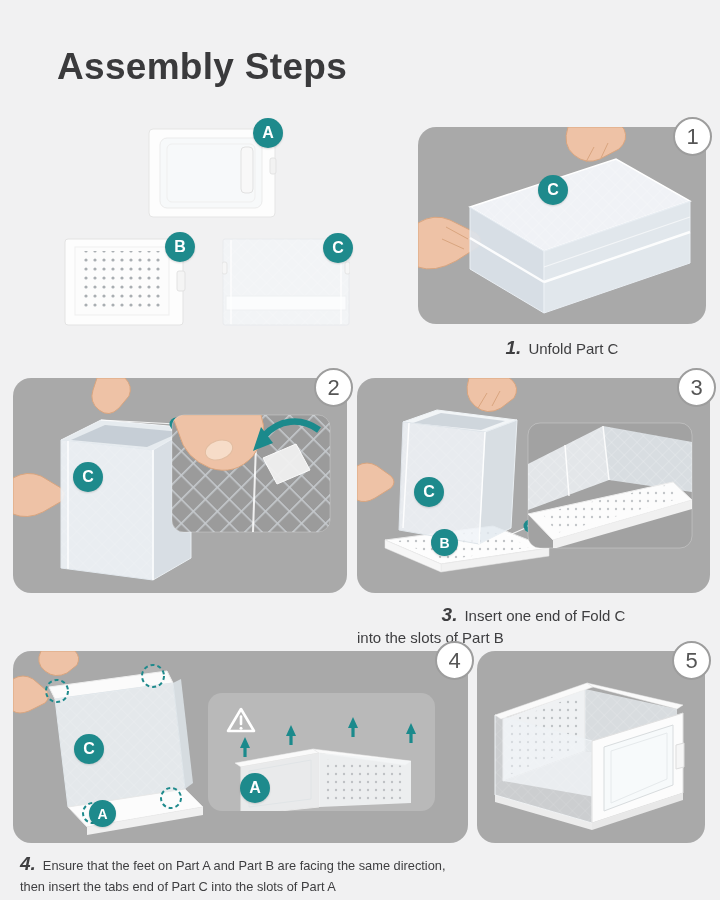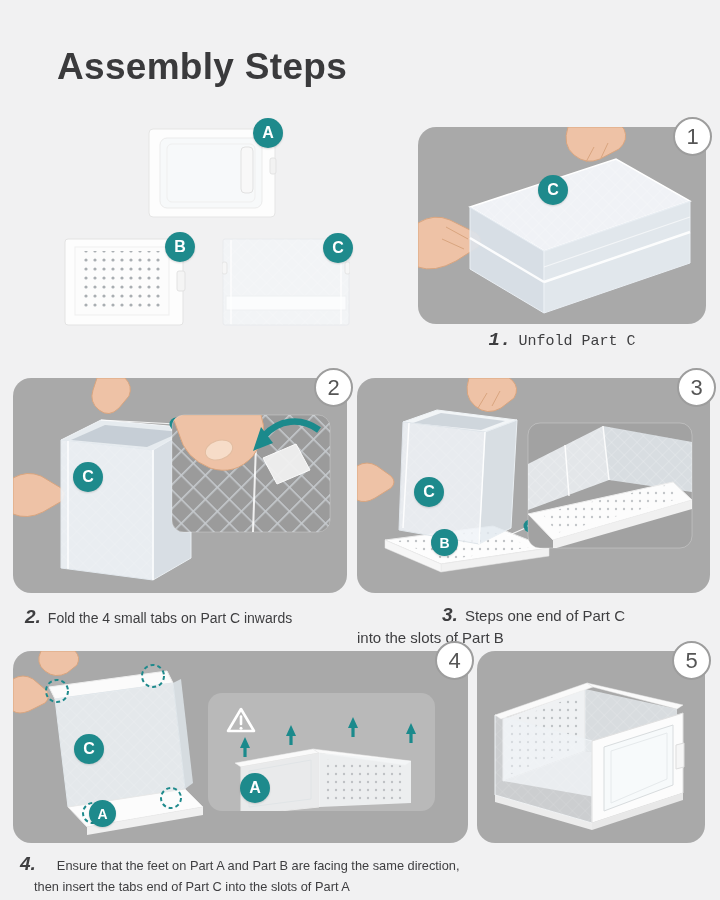--- a/index.html
+++ b/index.html
@@ -31,21 +31,21 @@
     box-shadow:0 1px 2px rgba(0,0,0,.15);
   }
   .badge.small { width:27px; height:27px; font-size:14px; }
 
   .caption { position:absolute; color:#3e3e40; white-space:nowrap; }
   .caption .capnum { font-style:italic; font-weight:700; font-size:19px; margin-right:7px; }
   .caption .captext { font-size:15px; }
   .caption.center { text-align:center; }
   .cap-line2 { text-align:left; font-size:15px; margin-top:3px; }
   #caption-2 .captext { font-size:14px; }
-  #caption-4 .captext, #caption-4 .cap-line2 { font-size:12.8px;margin-left:14px; }
+  #caption-4 .captext, #caption-4 .cap-line2 { font-size:12.8px; }
   #caption-4 .cap-line2 { margin-top:4px; }
   #caption-5 .capnum { margin-right:1px; }
   #caption-5 .captext { font-size:15.5px; }
 
   .partsvg { position:absolute; }
 </style>
 </head>
 <body>
 
 <div id="page">
@@ -108,21 +108,21 @@
       <path d="M52,80 L198,32 L272,74 L126,124 Z" fill="rgba(243,246,250,.95)" stroke="#ffffff" stroke-width="1.5"></path>
       <path d="M52,80 L198,32 L272,74 L126,124 Z" fill="url(#mesh)" opacity=".55"></path>
       <path d="M52,80 L126,124 L126,186 L52,142 Z" fill="rgba(219,227,234,.92)" stroke="#e9eef3" stroke-width="1"></path>
       <path d="M126,124 L272,74 L272,136 L126,186 Z" fill="rgba(230,237,242,.92)" stroke="#e9eef3" stroke-width="1"></path>
       <path d="M126,155 L272,105 M52,111 L126,155" stroke="rgba(255,255,255,.9)" stroke-width="2.5" fill="none"></path>
       <path d="M126,140 L272,90" stroke="rgba(255,255,255,.6)" stroke-width="1.2" fill="none"></path>
     </svg>
     <div class="badge" style="left:120px; top:48px;">C</div>
     <div class="stepnum">1</div>
   </div>
-  <div class="caption center" id="caption-1" style="left:418px; top:329px; width:288px;font-family:Liberation Mono, monospace;">
+  <div class="caption center" id="caption-1" style="left:418px; top:337px; width:288px;">
     <span class="capnum">1.</span><span class="captext">Unfold Part C</span>
   </div>
 
   <div class="panel" style="left:13px; top:378px; width:334px; height:215px;">
     <svg width="334" height="215">
       <defs>
         <clipPath id="clip2">
             <rect x="159" y="37" width="158" height="117" rx="12"></rect>
           </clipPath>
       </defs>
@@ -152,23 +152,20 @@
         <ellipse cx="206" cy="72" rx="14" ry="9.5" fill="#f6dcc8" stroke="#e2bda1" stroke-width="1" transform="rotate(-18 206 72)"></ellipse>
       </g>
       <g>
         <path d="M306,52 C288,39 266,41 251,58" stroke="#1b8a8c" stroke-width="6.5" fill="none"></path>
         <path d="M240,73 L260,65 L248,49 Z" fill="#1b8a8c"></path>
       </g>
       <rect x="159" y="37" width="158" height="117" rx="12" fill="none" stroke="rgba(255,255,255,.25)"></rect>
     </svg>
     <div class="badge" style="left:60px; top:84px;">C</div>
     <div class="stepnum">2</div>
-  </div>
-  <div class="caption" id="caption-2" style="left:25px; top:606px;">
-    <span class="capnum">2.</span><span class="captext">Fold the 4 small tabs on Part C inwards</span>
   </div>
 
   <div class="panel" style="left:357px; top:378px; width:353px; height:215px;">
     <svg width="353" height="215">
       <defs>
         <clipPath id="clip3">
             <rect x="171" y="45" width="164" height="125" rx="12"></rect>
           </clipPath>
       </defs>
 
@@ -205,21 +202,21 @@
         <path d="M185,135 L310,107 L324,120 L200,155 Z" fill="url(#holes)" opacity=".85"></path>
         <path d="M196,162 L335,122 L335,131 L196,171 Z" fill="#f0f0f0"></path>
       </g>
       <rect x="171" y="45" width="164" height="125" rx="12" fill="none" stroke="rgba(255,255,255,.25)"></rect>
     </svg>
     <div class="badge" style="left:57px; top:99px;">C</div>
     <div class="badge small" style="left:74px; top:151px;">B</div>
     <div class="stepnum">3</div>
   </div>
   <div class="caption center" id="caption-3" style="left:357px; top:604px; width:353px;">
-    <div><span class="capnum">3.</span><span class="captext">Steps one end of Part C</span></div>
+    <div><span class="capnum">3.</span><span class="captext">Insert one end of Fold C</span></div>
     <div class="cap-line2">into the slots of Part B</div>
   </div>
 
   <div class="panel" style="left:13px; top:651px; width:455px; height:192px;">
     <svg width="455" height="192">
       <defs>
         <clipPath id="clip4">
             <rect x="195" y="42" width="227" height="118" rx="14"></rect>
           </clipPath>
       </defs>

